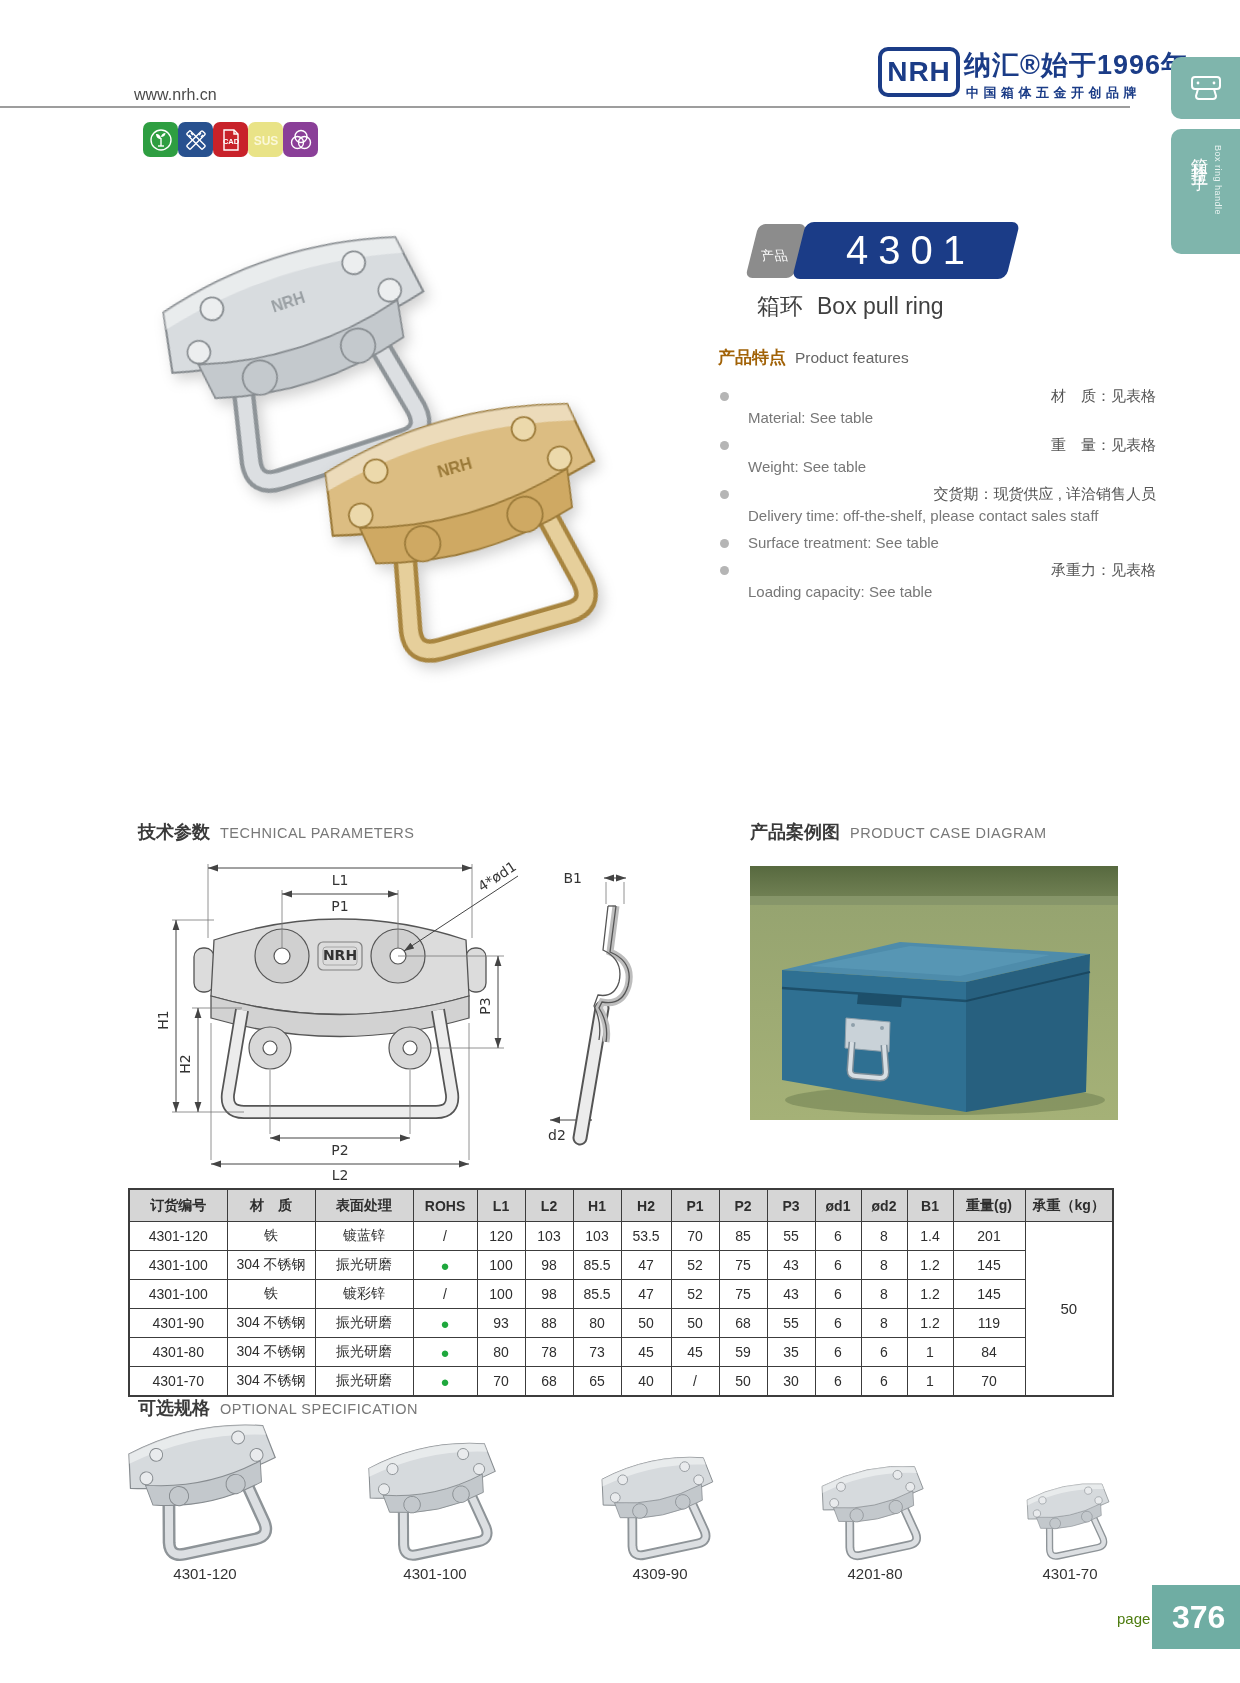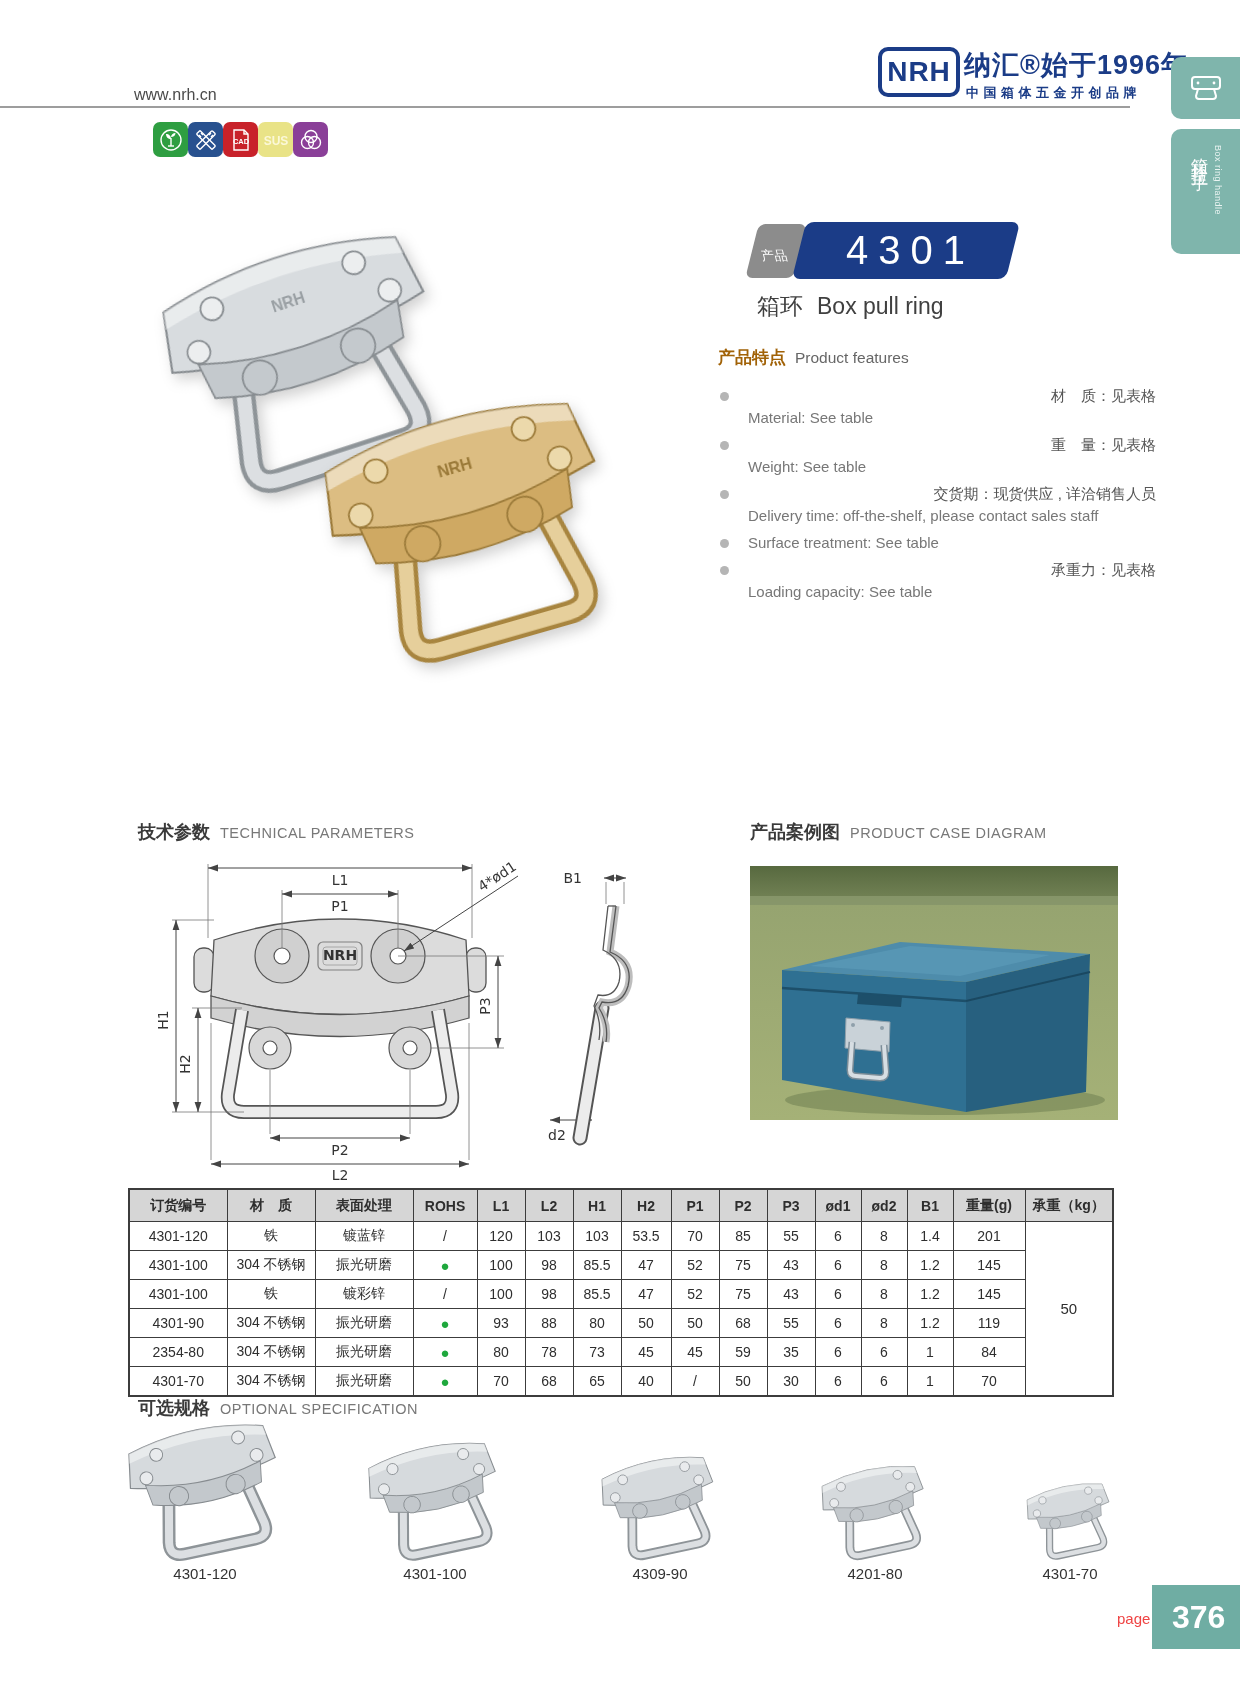--- a/index.html
+++ b/index.html
@@ -1,21 +1,21 @@
 <!DOCTYPE html>
 <html style="--brand: #1b3c87; --teal: #7fb5ac; --pageTeal: #6fada3; --rohs: #1fa83d; --tagGray: #8c8c8c;"><head>
 <meta charset="utf-8">
 <style>
   html,body{margin:0;padding:0;background:#fff;}
   .page{position:relative;width:1240px;height:1683px;background:#fff;overflow:hidden;
         font-family:"Liberation Sans","DejaVu Sans",sans-serif;color:#333;}
   
   .website{position:absolute;left:134px;top:86px;font-size:16px;color:#4a4a4a;}
   .header-rule{position:absolute;left:0;top:106px;width:1130px;height:2px;background:#9d9d9d;}
-  .badges{position:absolute;left:153px;top:122px;display:flex;}
+  .badges{position:absolute;left:143px;top:122px;display:flex;}
   .badge{width:35px;height:35px;border-radius:7px;display:flex;align-items:center;justify-content:center;}
   .logo-box{position:absolute;left:878px;top:47px;width:74px;height:42px;border:4px solid var(--brand);
             border-radius:10px;display:flex;align-items:center;justify-content:center;
             font-weight:bold;font-size:28px;color:var(--brand);letter-spacing:1px;}
   .brand-title{position:absolute;left:964px;top:47px;font-size:27px;font-weight:bold;color:var(--brand);letter-spacing:1px;}
   .brand-subtitle{position:absolute;left:966px;top:84px;font-size:13px;font-weight:bold;color:var(--brand);letter-spacing:4.5px;}
   
   .tab1{position:absolute;left:1171px;top:57px;width:69px;height:62px;background:var(--teal);
         border-radius:10px 0 0 10px;display:flex;align-items:center;justify-content:center;}
   .tab2{position:absolute;left:1171px;top:129px;width:69px;height:125px;background:var(--teal);
@@ -57,21 +57,21 @@
   .spec-table th{background:#d6d6d6;font-weight:600;height:31px;}
   .spec-table{border:2px solid #3c3c3c;}
   .rohs-dot{color:var(--rohs);font-size:15px;}
   .capacity-cell{font-size:15px;}
   
   .opt-item{position:absolute;text-align:center;}
   .opt-item .caption{position:absolute;left:0;right:0;font-size:15px;color:#333;}
   
   .hero{position:absolute;filter:drop-shadow(3px 7px 7px rgba(0,0,0,.18));}
   
-  .page-label{position:absolute;left:1117px;top:1610px;font-size:15px;color:#ef4444;}
+  .page-label{position:absolute;left:1117px;top:1610px;font-size:15px;color:#4d7c0f;}
   .page-box{position:absolute;left:1152px;top:1585px;width:88px;height:64px;background:var(--pageTeal);
             color:#fff;font-size:32px;font-weight:bold;line-height:64px;padding-left:20px;box-sizing:border-box;}
 </style>
 </head>
 <body>
 
 <div class="page">
 
   <svg width="0" height="0" style="position:absolute">
     <defs>
@@ -420,21 +420,21 @@
           <td>50</td>
           <td>50</td>
           <td>68</td>
           <td>55</td>
           <td>6</td>
           <td>8</td>
           <td>1.2</td>
           <td>119</td>
         </tr>
         <tr>
-          <td>2354-80</td>
+          <td>4301-80</td>
           <td>304 不锈钢</td>
           <td>振光研磨</td>
           <td class="rohs-dot">●</td>
           <td>80</td>
           <td>78</td>
           <td>73</td>
           <td>45</td>
           <td>45</td>
           <td>59</td>
           <td>35</td>

